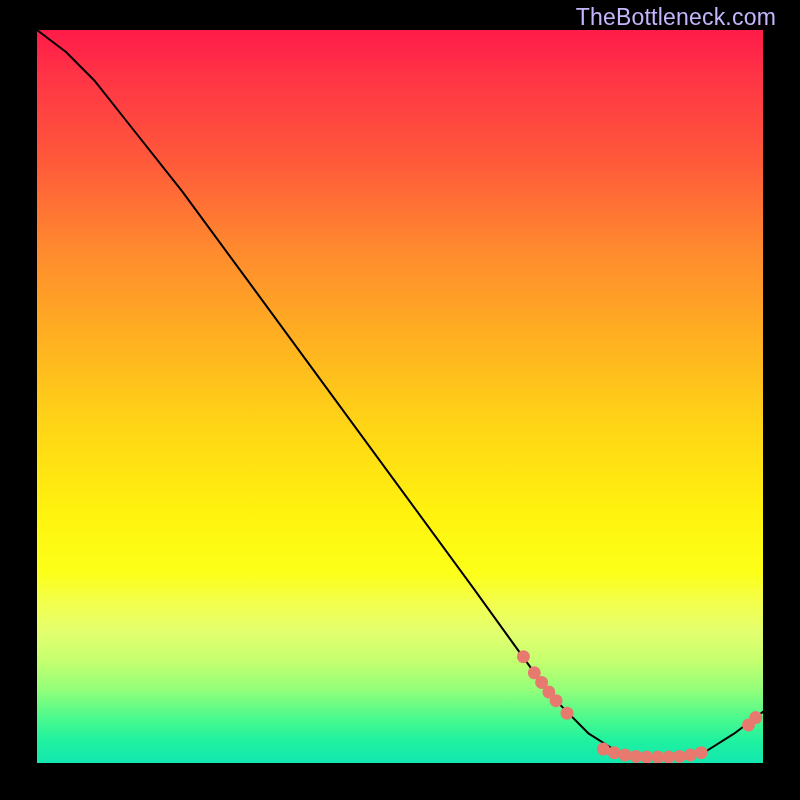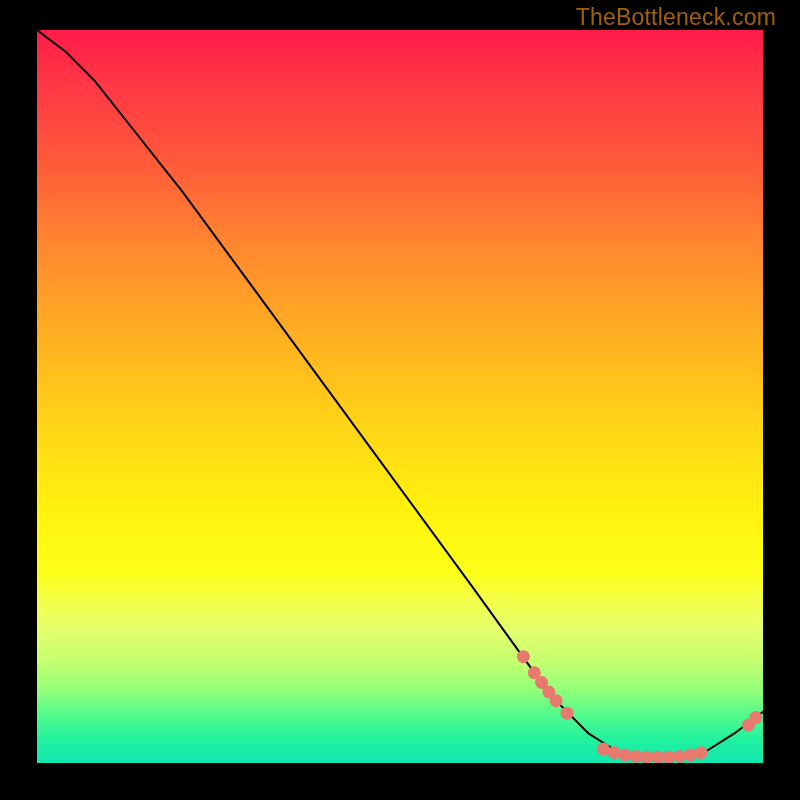--- a/index.html
+++ b/index.html
@@ -13,21 +13,21 @@
   }
   .wrap {
     position: relative;
     width: 800px;
     height: 800px;
   }
   .watermark {
     position: absolute;
     right: 24px;
     top: 4px;
-    color: #a16207;
+    color: #c4b5fd;
     font-size: 23px;
     font-weight: 500;
     letter-spacing: 0.2px;
     z-index: 5;
   }
   .plot-frame {
     position: absolute;
     left: 37px;
     top: 30px;
     width: 726px;

